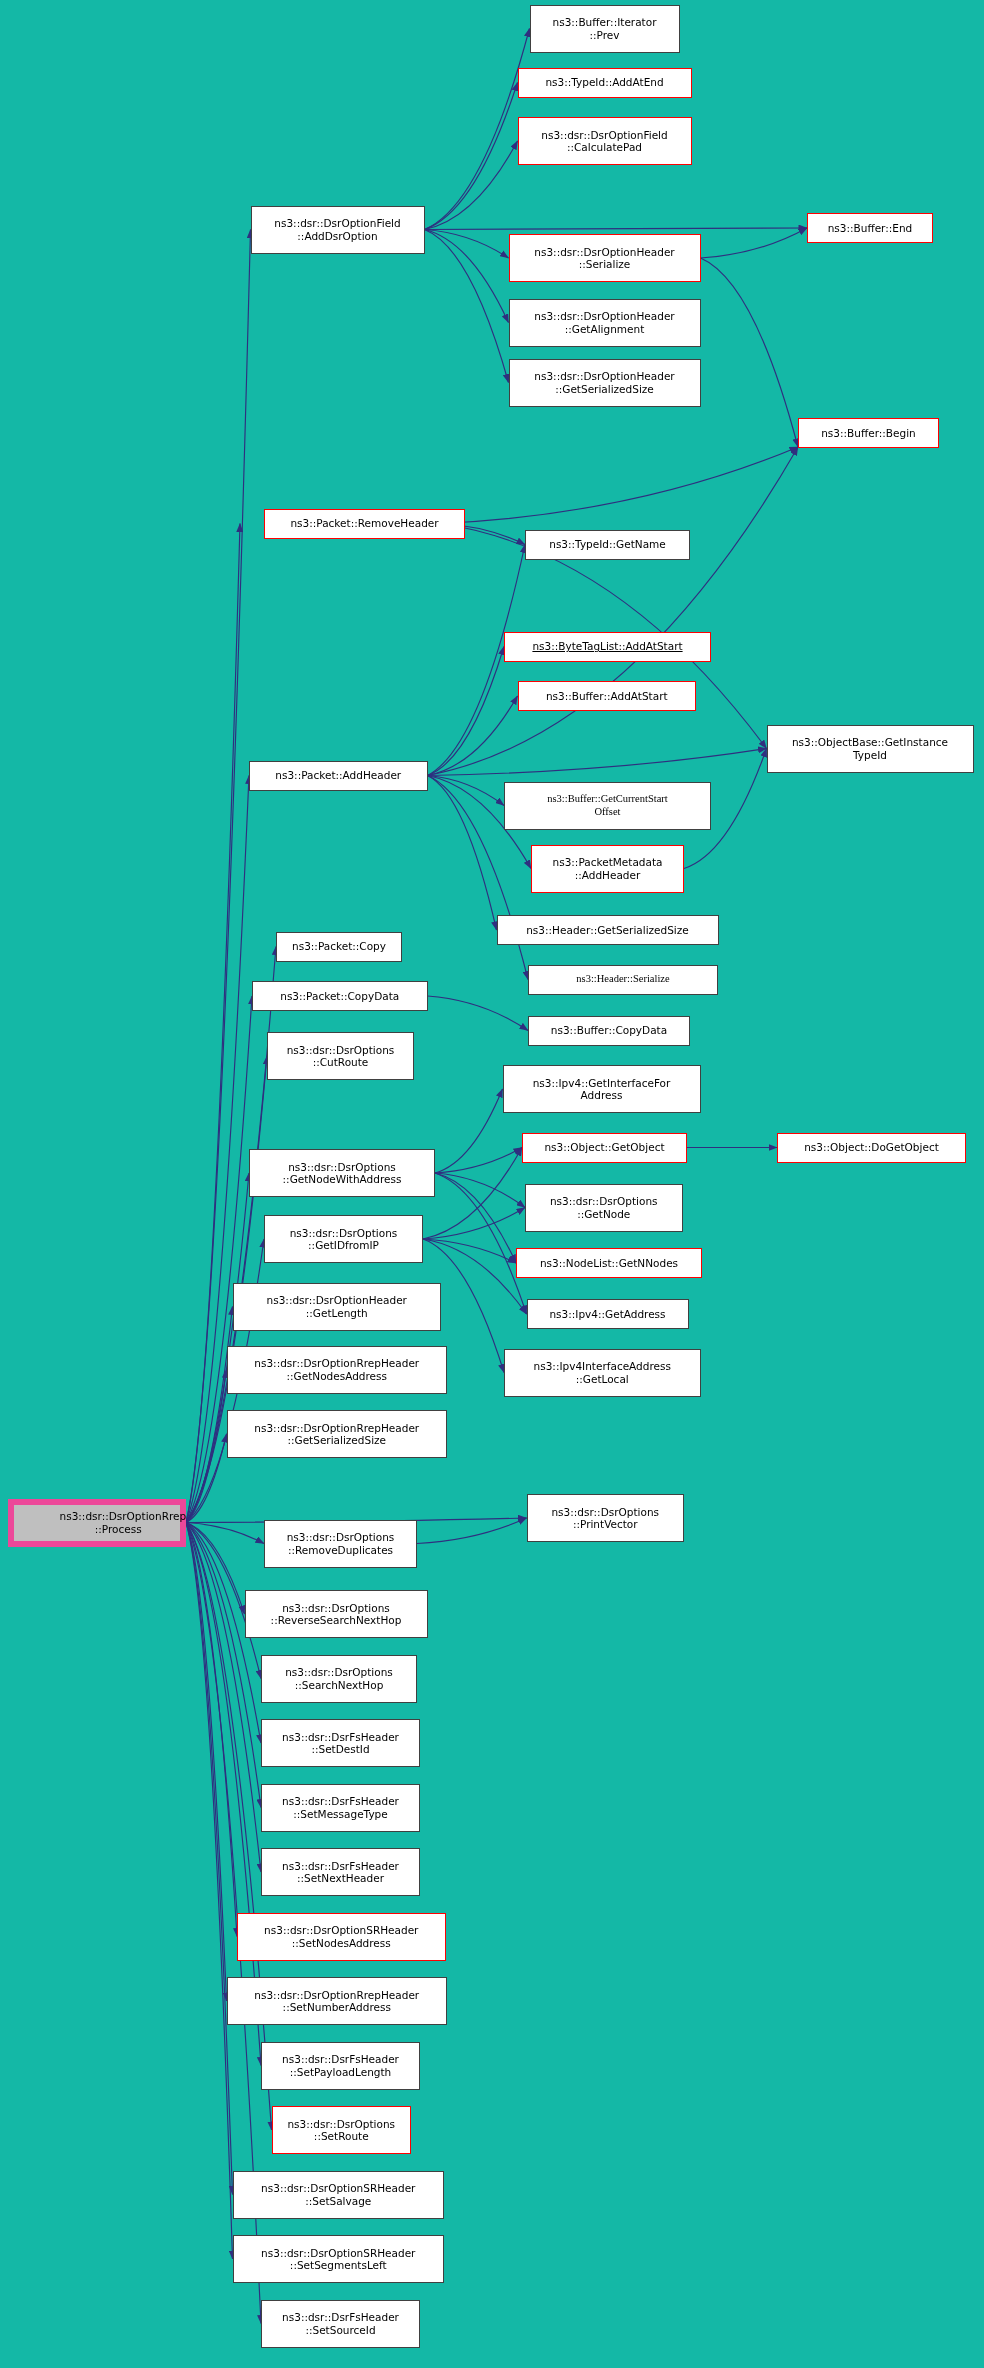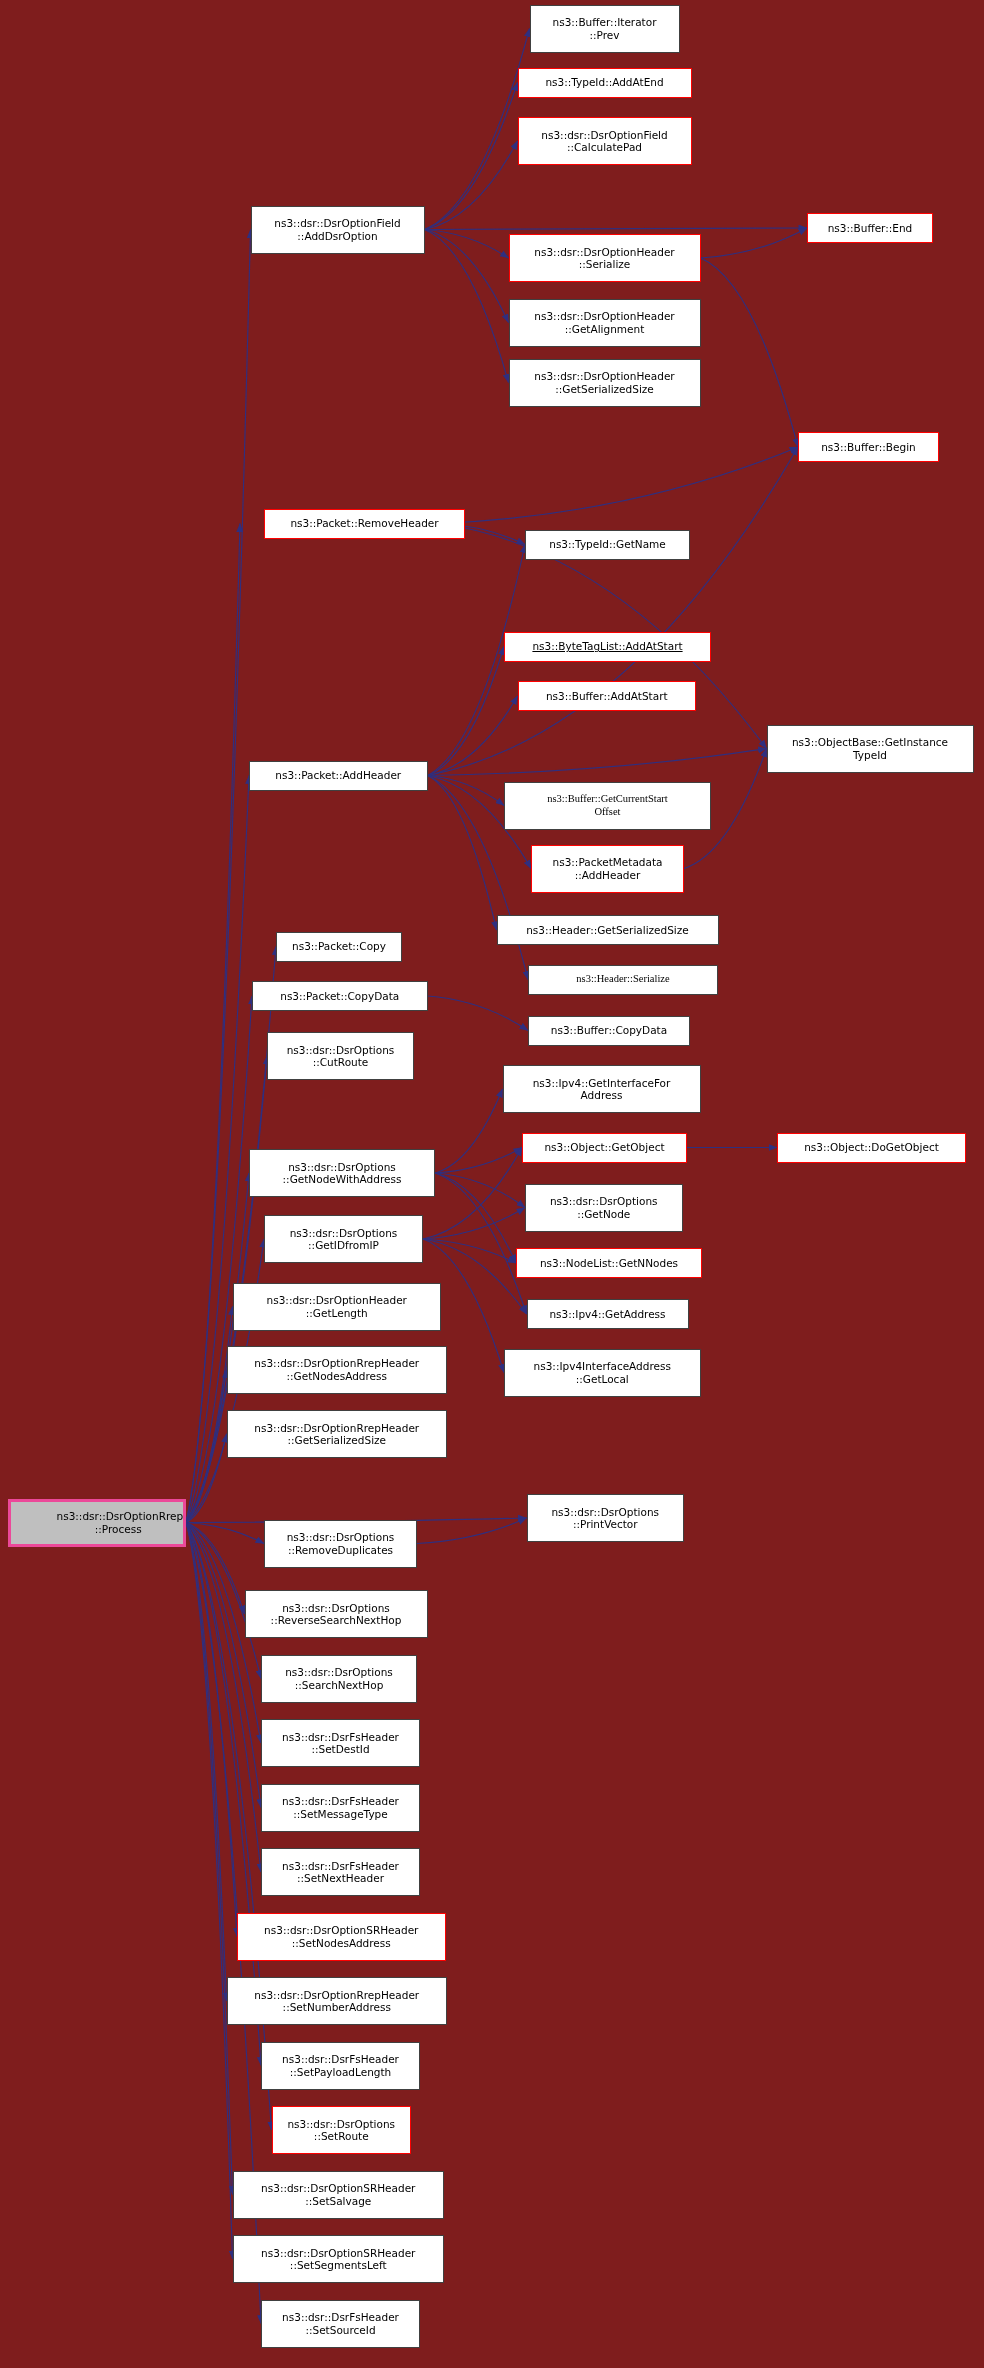--- a/index.html
+++ b/index.html
@@ -1,25 +1,25 @@
 <!DOCTYPE html>
 <html><head>
 <meta charset="utf-8">
 <style>
   html,body{margin:0;padding:0;background:#ffffff;}
-  #canvas{position:relative;width:984px;height:2368px;background:#7f1d1d;
+  #canvas{position:relative;width:984px;height:2368px;background:#14b8a6;
           font-family:"DejaVu Sans","Liberation Sans",sans-serif;overflow:hidden;}
   svg.edges{position:absolute;left:0;top:0;width:984px;height:2368px;pointer-events:none;}
   .node{position:absolute;box-sizing:border-box;display:flex;align-items:center;
         justify-content:center;text-align:center;background:#ffffff;
         font-size:10.5px;line-height:1.18;color:#000000;white-space:pre-line;
         letter-spacing:0px;padding:1px 3px;}
   .node.black{border:1px solid #404040;}
   .node.red{border:1px solid #ff0000;}
-  .node.root{border:3px solid #ec4899;background:#bfbfbf;padding-left:46px;}
+  .node.root{border:6px solid #ec4899;background:#bfbfbf;padding-left:46px;}
   .node span{display:block;width:100%;}
 </style>
 </head>
 <body>
 
 <div id="canvas">
   <svg class="edges" id="edge-layer" viewBox="0 0 984 2368">
     <defs>
       <marker id="arrow" markerWidth="9" markerHeight="7" refX="8.5" refY="3.5" orient="auto" markerUnits="userSpaceOnUse">
         <path d="M0,0 L9,3.5 L0,7 Z" fill="#2f2f7f"></path>
@@ -96,21 +96,21 @@
 ::CalculatePad</span></div>
       <div class="node black" style="left: 250.5px; top: 205.5px; width: 174px; height: 48px;"><span>ns3::dsr::DsrOptionField
 ::AddDsrOption</span></div>
       <div class="node red" style="left: 807px; top: 213px; width: 126px; height: 30px;"><span>ns3::Buffer::End</span></div>
       <div class="node red" style="left: 508.5px; top: 234px; width: 192px; height: 48px;"><span>ns3::dsr::DsrOptionHeader
 ::Serialize</span></div>
       <div class="node black" style="left: 508.5px; top: 298.5px; width: 192px; height: 48px;"><span>ns3::dsr::DsrOptionHeader
 ::GetAlignment</span></div>
       <div class="node black" style="left: 508.5px; top: 358.5px; width: 192px; height: 48px;"><span>ns3::dsr::DsrOptionHeader
 ::GetSerializedSize</span></div>
-      <div class="node red" style="left: 798px; top: 432px; width: 141px; height: 30px;"><span>ns3::Buffer::Begin</span></div>
+      <div class="node red" style="left: 798px; top: 418px; width: 141px; height: 30px;"><span>ns3::Buffer::Begin</span></div>
       <div class="node red" style="left: 240px; top: 508.5px; width: 201px; height: 30px; margin-left: 24px;"><span>ns3::Packet::RemoveHeader</span></div>
       <div class="node black" style="left: 525px; top: 529.5px; width: 165px; height: 30px;"><span>ns3::TypeId::GetName</span></div>
       <div class="node red" style="left: 504px; top: 631.5px; width: 207px; height: 30px; text-decoration: underline;"><span>ns3::ByteTagList::AddAtStart</span></div>
       <div class="node red" style="left: 517.5px; top: 681px; width: 178.5px; height: 30px;"><span>ns3::Buffer::AddAtStart</span></div>
       <div class="node black" style="left: 766.5px; top: 724.5px; width: 207px; height: 48px;"><span>ns3::ObjectBase::GetInstance
 TypeId</span></div>
       <div class="node black" style="left: 249px; top: 760.5px; width: 178.5px; height: 30px;"><span>ns3::Packet::AddHeader</span></div>
       <div class="node black" style="left: 504px; top: 781.5px; width: 207px; height: 48px; font-family: Liberation Serif, serif;"><span>ns3::Buffer::GetCurrentStart
 Offset</span></div>
       <div class="node red" style="left: 531px; top: 844.5px; width: 153px; height: 48px;"><span>ns3::PacketMetadata

